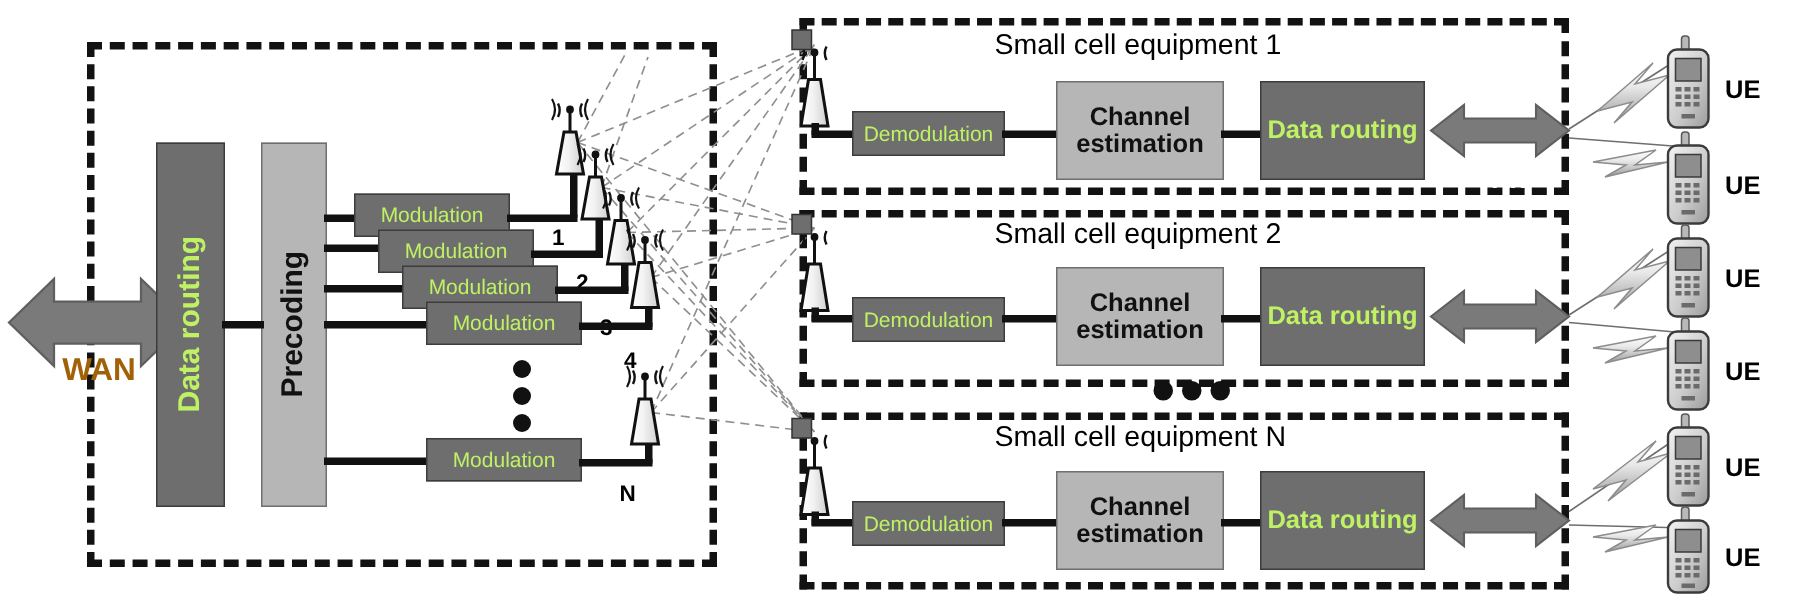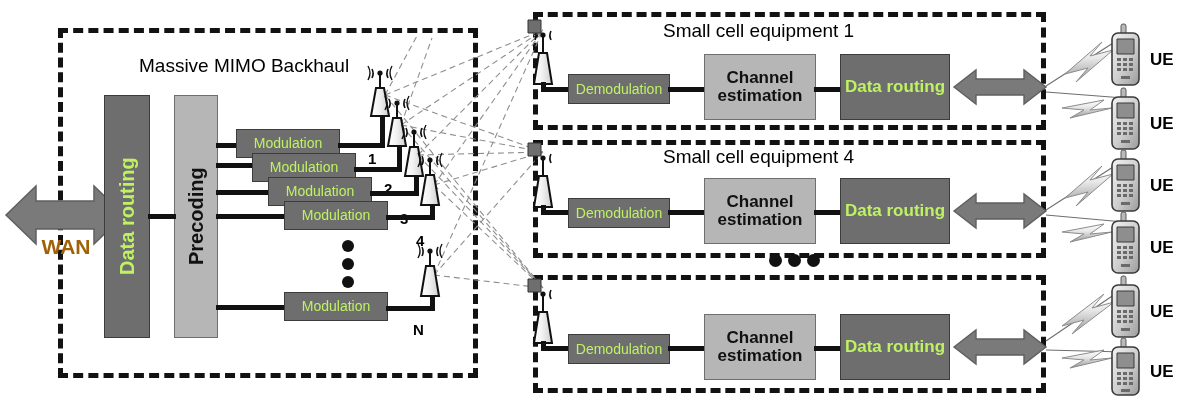--- a/index.html
+++ b/index.html
@@ -77,21 +77,20 @@
       <line x1="385" y1="95" x2="418" y2="34"></line>
       <line x1="401" y1="125" x2="432" y2="38"></line>
     </g>
   </svg>
 
   <svg class="ov">
     <polygon points="6,215 36,186 36,201 94,201 94,186 124,215 94,244 94,229 36,229 36,244" fill="#7a7a7a" stroke="#5f5f5f" stroke-width="1.5"></polygon>
   </svg>
   <div class="abs lbl-big" style="left:24px;top:203px;width:84px;text-align:center;color:#a16207;font-size:21px;">WAN</div>
 
-  <div class="title" style="left:139px;top:55px;">Massive MIMO Backhaul</div>
 
   <div class="blk blk-dark vert" style="left:104px;top:95px;width:46px;height:243px;font-size:20px;font-weight:bold;">
     <span>Data routing</span>
   </div>
 
   <div class="blk blk-light vert" style="left:174px;top:95px;width:44px;height:243px;font-size:20px;font-weight:bold;">
     <span>Precoding</span>
   </div>
 
   <div class="wire wire-h" style="left:148px;top:214px;width:28px;"></div>
@@ -225,21 +224,21 @@
 
   <div class="blk blk-dark" style="left:840px;top:54px;width:110px;height:66px;font-size:17px;font-weight:bold;">
     <span>Data routing</span>
   </div>
 
   <svg class="ov">
     <polygon points="954,87 976,70 976,79 1024,79 1024,70 1046,87 1024,104 1024,95 976,95 976,104" fill="#7a7a7a" stroke="#5f5f5f" stroke-width="1.4"></polygon>
   </svg>
   <div class="abs" style="left:972px;top:77px;width:56px;text-align:center;color:#ffffff;font-size:18px;font-weight:bold;">TRx</div>
 
-  <div class="title" style="left:663px;top:146px;">Small cell equipment 4</div>
+  <div class="title" style="left:663px;top:146px;">Small cell equipment 2</div>
 
   <svg class="ov">
     <path d="M539,176 L547,176 L552,207 L534,207 Z" fill="url(#antg)" stroke="#111" stroke-width="2"></path>
     <line x1="543" y1="176" x2="543" y2="159" stroke="#111" stroke-width="2"></line>
     <circle cx="543" cy="158" r="2.6" fill="#111"></circle>
     <path d="M535,154 a10,10 0 0 1 0,9" stroke="#111" stroke-width="1.6" fill="none"></path>
     <path d="M551,154 a10,10 0 0 0 0,9" stroke="#111" stroke-width="1.6" fill="none"></path>
     <rect x="528" y="143" width="13" height="13" fill="#6e6e6e" stroke="#333" stroke-width="1"></rect>
   </svg>
   <div class="wire wire-v" style="left:541px;top:205px;height:9px;"></div>
@@ -261,20 +260,21 @@
 
   <svg class="ov">
     <polygon points="954,211 976,194 976,203 1024,203 1024,194 1046,211 1024,228 1024,219 976,219 976,228" fill="#7a7a7a" stroke="#5f5f5f" stroke-width="1.4"></polygon>
   </svg>
   <div class="abs" style="left:972px;top:201px;width:56px;text-align:center;color:#ffffff;font-size:18px;font-weight:bold;">TRx</div>
 
   <div class="dot" style="left:769px;top:254px;width:13px;height:13px;"></div>
   <div class="dot" style="left:788px;top:254px;width:13px;height:13px;"></div>
   <div class="dot" style="left:807px;top:254px;width:13px;height:13px;"></div>
 
+  <div class="title" style="left:663px;top:281px;">Small cell equipment N</div>
 
   <svg class="ov">
     <path d="M539,312 L547,312 L552,343 L534,343 Z" fill="url(#antg)" stroke="#111" stroke-width="2"></path>
     <line x1="543" y1="312" x2="543" y2="295" stroke="#111" stroke-width="2"></line>
     <circle cx="543" cy="294" r="2.6" fill="#111"></circle>
     <path d="M535,290 a10,10 0 0 1 0,9" stroke="#111" stroke-width="1.6" fill="none"></path>
     <path d="M551,290 a10,10 0 0 0 0,9" stroke="#111" stroke-width="1.6" fill="none"></path>
     <rect x="528" y="279" width="13" height="13" fill="#6e6e6e" stroke="#333" stroke-width="1"></rect>
   </svg>
   <div class="wire wire-v" style="left:541px;top:341px;height:9px;"></div>

